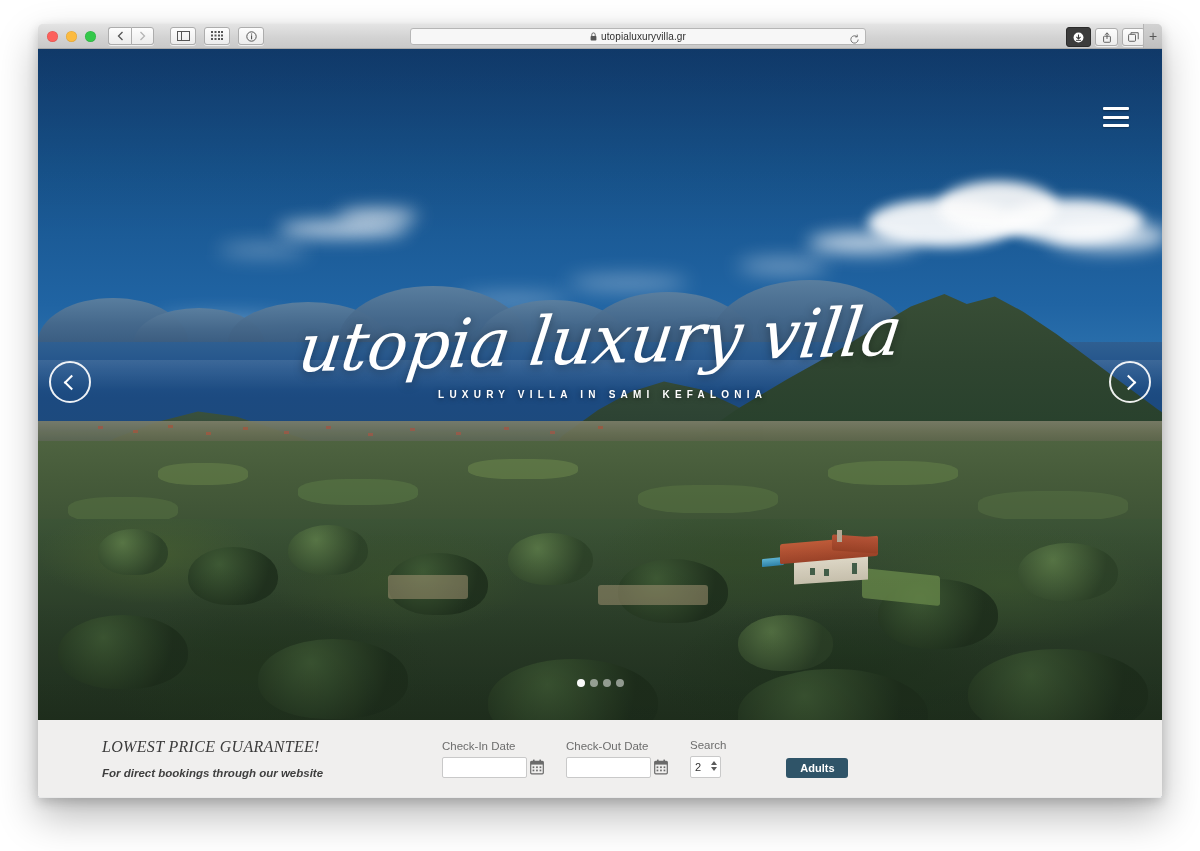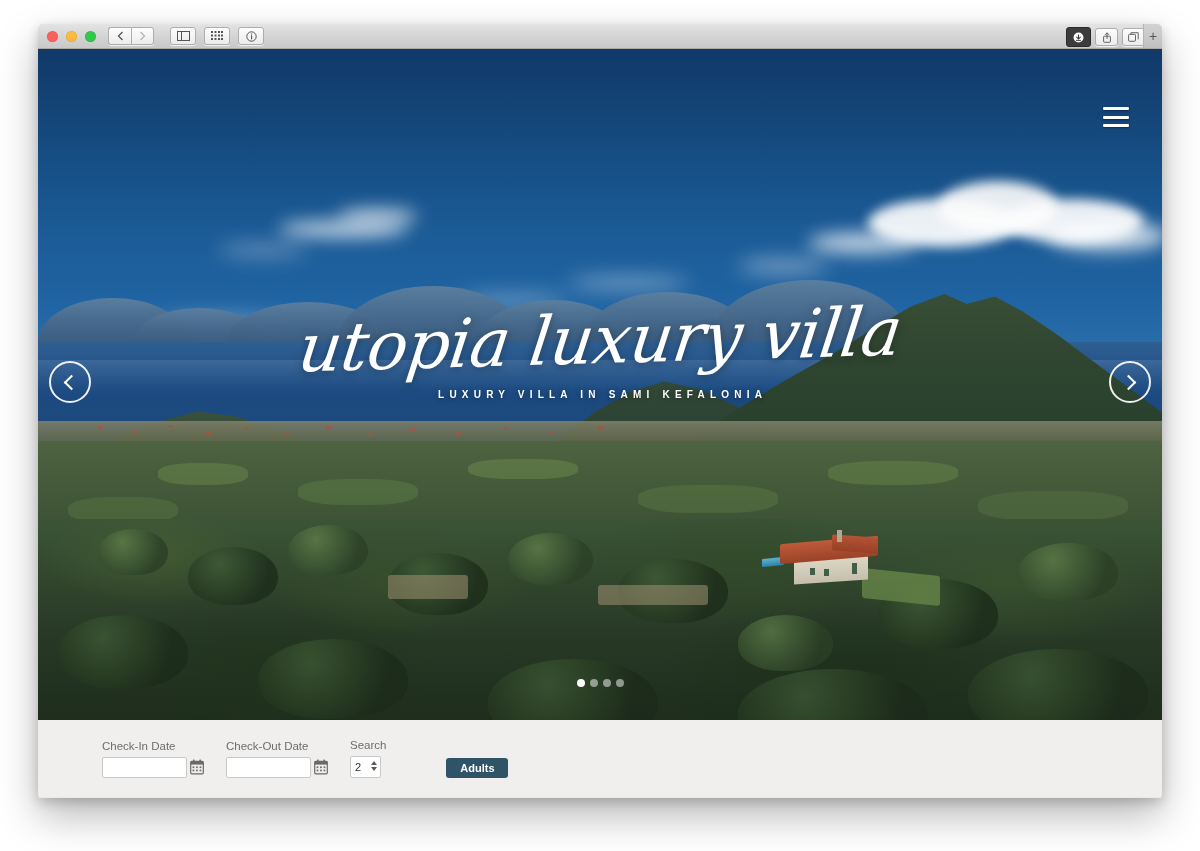--- a/index.html
+++ b/index.html
@@ -637,20 +637,36 @@
       </div>
 
       <div class="tbtn gap-left" style="min-width:26px">
         <svg width="11" height="11" viewBox="0 0 11 11">
           <circle cx="5.5" cy="5.5" r="4.7" fill="none" stroke="#555" stroke-width="1"></circle>
           <rect x="5" y="4.3" width="1.1" height="4" fill="#555"></rect>
           <rect x="5" y="2.5" width="1.1" height="1.1" fill="#555"></rect>
         </svg>
       </div>
 
+      <div class="addr-wrap">
+        <span class="addr-text">
+          <span class="lock">
+            <svg width="7" height="9" viewBox="0 0 7 9">
+              <path d="M1.8,4 L1.8,2.6 A1.7,1.7 0 0 1 5.2,2.6 L5.2,4" fill="none" stroke="#555" stroke-width="0.9"></path>
+              <rect x="0.6" y="3.9" width="5.8" height="4.6" rx="0.8" fill="#555"></rect>
+            </svg>
+          </span><span>utopialuxuryvilla.gr</span>
+        </span>
+        <span class="reload">
+          <svg width="11" height="11" viewBox="0 0 12 12">
+            <path d="M10,6 A4,4 0 1 1 8.6,2.9" fill="none" stroke="#6b6b6b" stroke-width="1"></path>
+            <polyline points="8.9,0.6 9.1,3.2 6.6,3.1" fill="none" stroke="#6b6b6b" stroke-width="1"></polyline>
+          </svg>
+        </span>
+      </div>
 
       <div class="toolbar-right">
         <div class="dlbtn">
           <svg width="11" height="11" viewBox="0 0 12 12">
             <circle cx="6" cy="6" r="5.4" fill="#ffffff"></circle>
             <path d="M6,2.6 L6,7.4 M3.7,5.4 L6,7.7 L8.3,5.4" fill="none" stroke="#3c3c3c" stroke-width="1.2"></path>
             <rect x="3.3" y="8.6" width="5.4" height="1" fill="#3c3c3c"></rect>
           </svg>
         </div>
         <div class="tbtn">
@@ -788,20 +804,24 @@
         <div class="dots">
           <span class="cdot active"></span>
           <span class="cdot"></span>
           <span class="cdot"></span>
           <span class="cdot"></span>
         </div>
       </div>
 
       <div class="booking">
 
+        <div class="promo">
+          <div class="promo-title">LOWEST PRICE GUARANTEE!</div>
+          <div class="promo-sub">For direct bookings through our website</div>
+        </div>
 
         <div class="fields">
 
           <div class="field-group">
             <span class="field-label">Check-In Date</span>
             <div class="date-shell">
               <div class="date-input"></div>
               <span class="cal-icon">
                 <svg width="14" height="16" viewBox="0 0 14 16">
                   <rect x="0.7" y="2.4" width="12.6" height="12.4" rx="1" fill="none" stroke="#6a6a6a" stroke-width="1.2"></rect>

